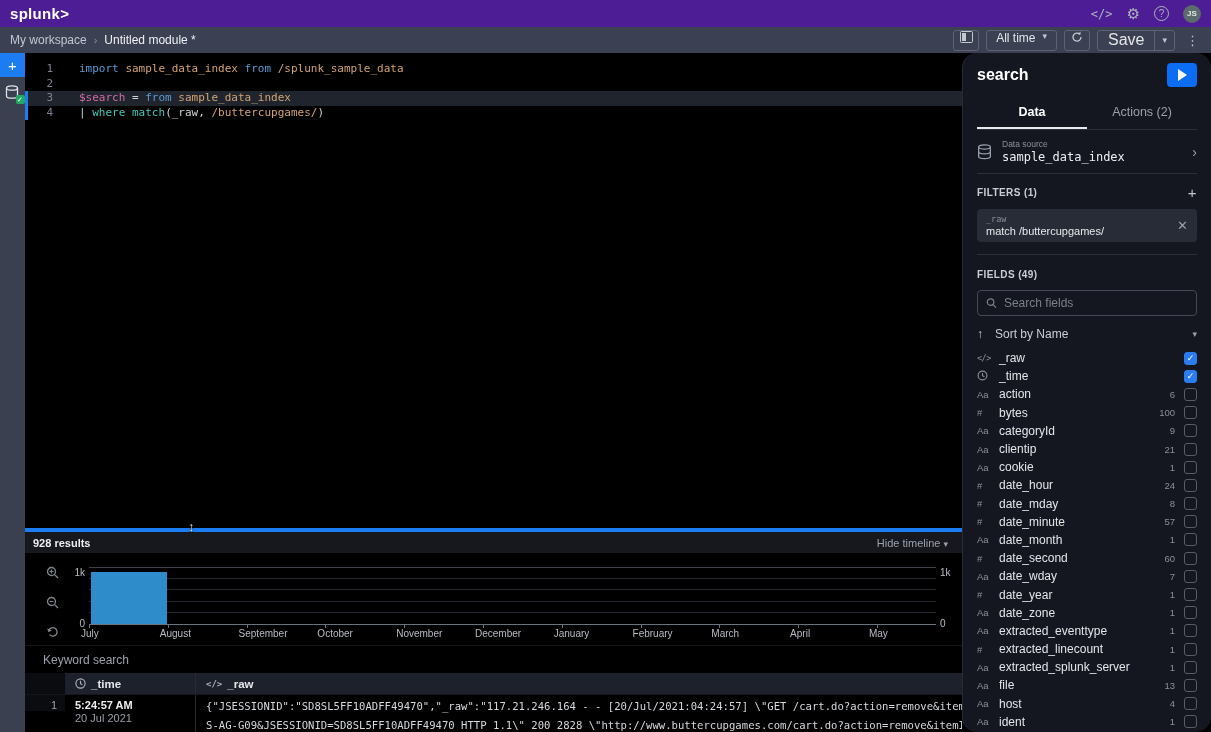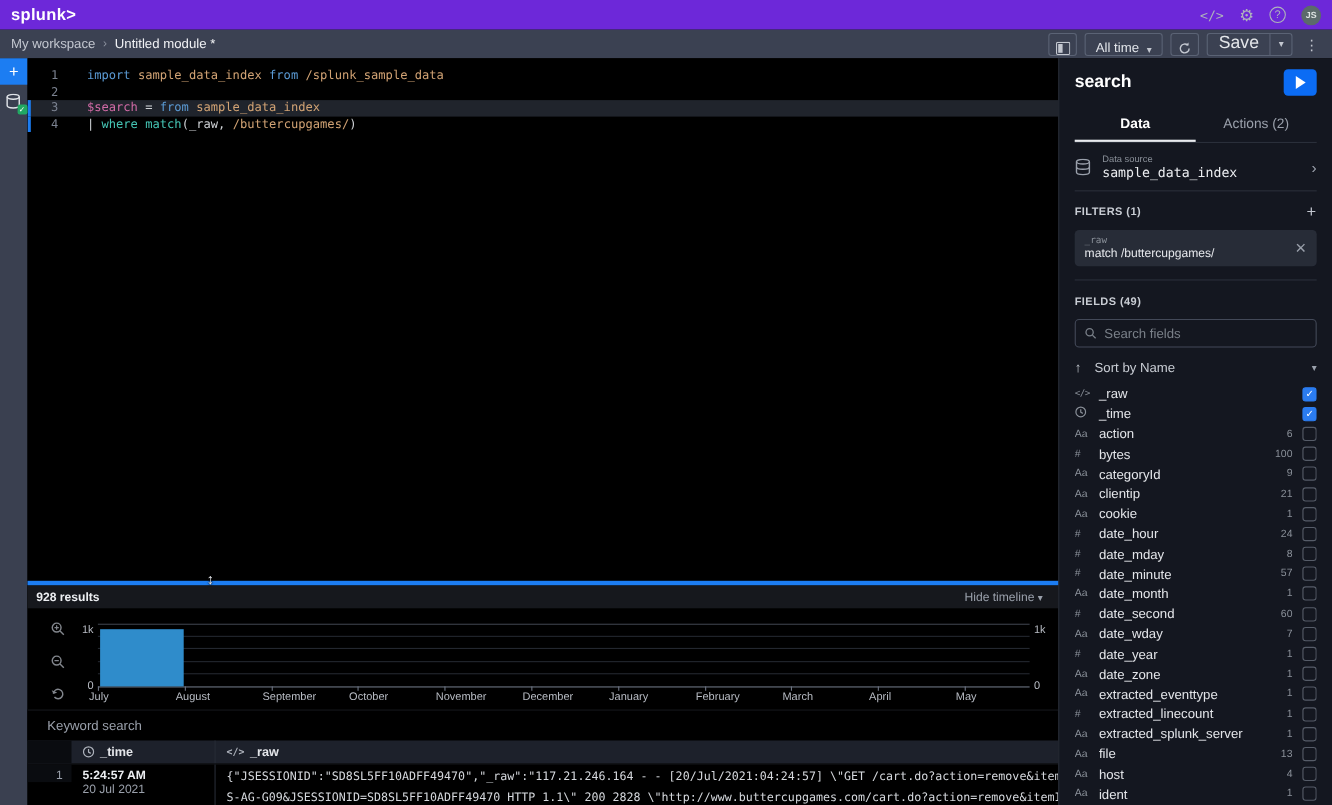--- a/index.html
+++ b/index.html
@@ -1,38 +1,38 @@
 <!DOCTYPE html>
 <html><head>
 <meta charset="utf-8">
 <style>
   * { margin:0; padding:0; box-sizing:border-box; }
   html,body { width:1211px; height:732px; overflow:hidden; background:#000; }
   body { font-family:"Liberation Sans", sans-serif; color:#e4e6ea; }
   .mono { font-family:"DejaVu Sans Mono", monospace; }
 
   
-  .topbar { height:27px; background:#6d28d9; display:flex; align-items:center; padding:0 10px; }
+  .topbar { height:27px; background:#4c1d95; display:flex; align-items:center; padding:0 10px; }
   .logo { font-size:15px; font-weight:bold; color:#fff; letter-spacing:.3px; }
   .topbar-right { margin-left:auto; display:flex; align-items:center; gap:14px; }
   .tb-icon { color:#aeb3bc; font-size:12px; cursor:pointer; display:flex; align-items:center; }
   .gear { font-size:15px; }
   .help-circ { width:15px; height:15px; border:1.4px solid #aeb3bc; border-radius:50%;
     font-size:10px; display:flex; align-items:center; justify-content:center; color:#aeb3bc; }
   .avatar { width:18px; height:18px; border-radius:50%; background:#5b6a6b; color:#dfe5e4;
     font-size:8px; font-weight:bold; display:flex; align-items:center; justify-content:center; }
 
   
   .crumbbar { height:26px; background:#3b4152; display:flex; align-items:center; padding:0 8px 0 10px; }
   .crumb { font-size:12px; color:#c3c7d0; display:flex; gap:7px; align-items:center; }
   .crumb .sep { color:#8d93a0; font-size:11px; }
   .crumb .current { color:#f0f1f4; }
   .crumb-actions { margin-left:auto; display:flex; align-items:center; gap:7px; }
   .btn { height:21px; border:1px solid #5b6375; border-radius:3px; background:transparent;
-    color:#e2e5ea; font-size:12px; display:flex; align-items:flex-end; padding:0 9px; cursor:pointer; }
+    color:#e2e5ea; font-size:12px; display:flex; align-items:flex-start; padding:0 9px; cursor:pointer; }
   .btn.icon-only { width:26px; justify-content:center; padding:0; }
   .btn .caret { font-size:9px; margin-left:7px; color:#c3c7d0; }
   .split { display:flex; height:21px; border:1px solid #5b6375; border-radius:3px; overflow:hidden; }
   .split > div { display:flex; align-items:center; padding:0 10px; font-size:16px; cursor:pointer; }
   .split .seg-caret { border-left:1px solid #5b6375; padding:0 7px; font-size:9px; color:#c3c7d0; }
   .kebab { color:#c3c7d0; font-size:13px; padding:0 4px; cursor:pointer; }
 
   
   .content { display:flex; height:679px; }
   .rail { width:25px; background:#3a4050; display:flex; flex-direction:column; align-items:center; }
@@ -98,21 +98,21 @@
   .erow { display:flex; font-size:11px; border-top:1px solid #14161b; flex:1; }
   .erow .col-num { display:flex; justify-content:flex-end; padding:4px 8px 0 0; color:#9aa0ab; background:#0a0c10; }
   .erow .col-time { flex-direction:column; align-items:flex-start; justify-content:flex-start; padding-top:4px; gap:1px; }
   .erow .time-main { font-weight:bold; color:#eceef1; font-size:11px; }
   .erow .time-sub { color:#9aa0ab; }
   .erow .col-raw { flex-direction:column; align-items:flex-start; justify-content:flex-start; padding-top:4px;
     color:#d5d8dd; font-size:10.6px; line-height:14px; white-space:nowrap; overflow:hidden; }
 
   
   .panel { width:281px; background:#141720; border-left:1px solid #262b35; display:flex;
-    flex-direction:column; padding:10px 14px 0 14px; overflow:hidden; }
+    flex-direction:column; padding:10px 14px 0 14px; overflow:hidden;border-radius:15px; }
   .panel-head { display:flex; align-items:center; justify-content:space-between; }
   .panel-title { font-size:16px; font-weight:bold; color:#fff; }
   .run-btn { width:30px; height:24px; background:#0b6cf4; border-radius:4px; display:flex;
     align-items:center; justify-content:center; cursor:pointer; }
   .play-tri { width:0; height:0; border-left:9px solid #fff; border-top:6px solid transparent;
     border-bottom:6px solid transparent; }
   .tabs { display:flex; margin-top:12px; border-bottom:1px solid #2a2f3a; }
   .tab { flex:1; text-align:center; font-size:12.5px; padding:6px 0 8px; color:#9aa0ab; cursor:pointer; }
   .tab.active { color:#fff; font-weight:bold; border-bottom:2px solid #e8eaee; }
   .ds-row { display:flex; align-items:center; gap:10px; padding:9px 0; border-bottom:1px solid #2a2f3a; cursor:pointer; }

